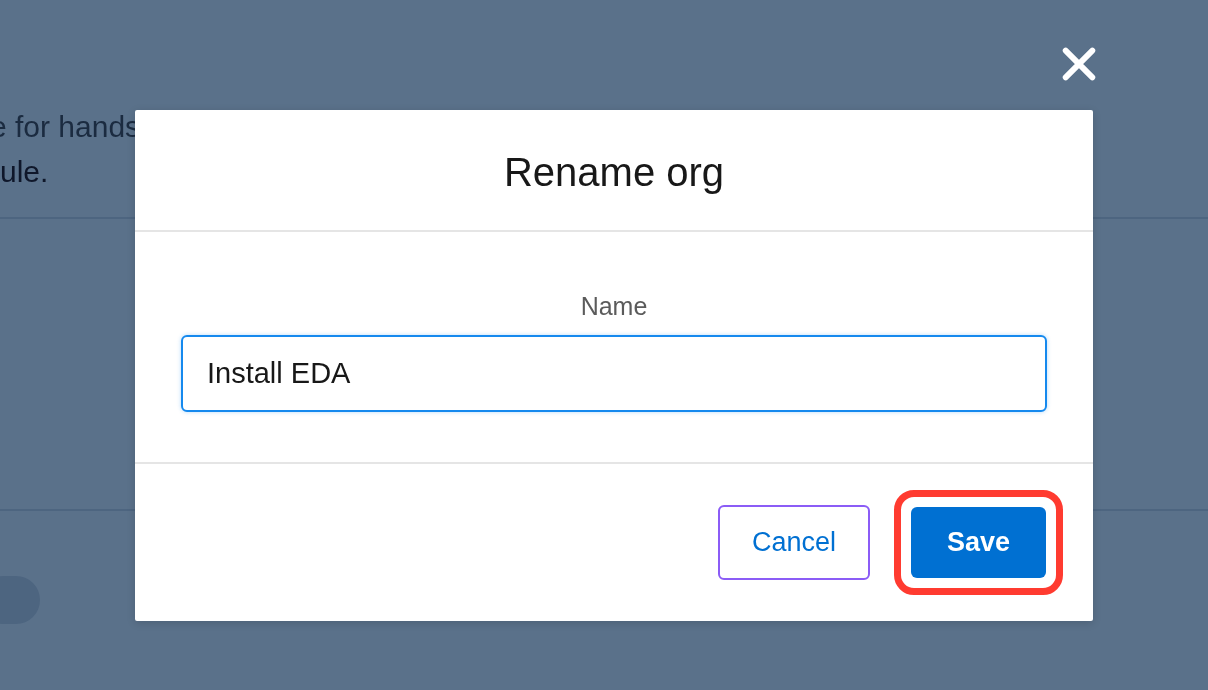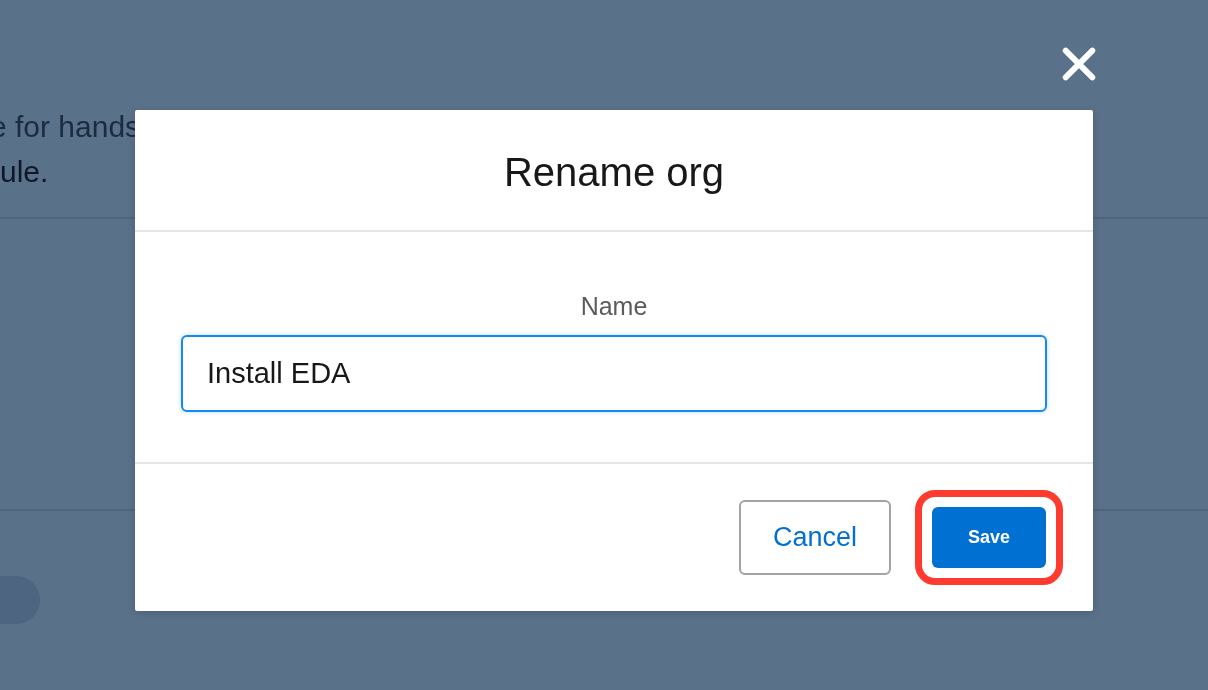--- a/index.html
+++ b/index.html
@@ -124,28 +124,28 @@
       justify-content: flex-end;
       gap: 24px;
       align-items: center;
     }
     .btn-cancel {
       padding: 20px 32px;
       font-size: 27px;
       font-weight: 400;
       color: #0070d2;
       background: #ffffff;
-      border: 2px solid #a3a3a3;
+      border: 2px solid #8b5cf6;
       border-radius: 6px;
       cursor: pointer;
       font-family: inherit;
     }
     .btn-save {
       padding: 20px 36px;
-      font-size: 18px;
+      font-size: 27px;
       font-weight: 600;
       color: #ffffff;
       background: #0070d2;
       border: none;
       border-radius: 6px;
       cursor: pointer;
       font-family: inherit;
     }
     .save-highlight {
       position: relative;

